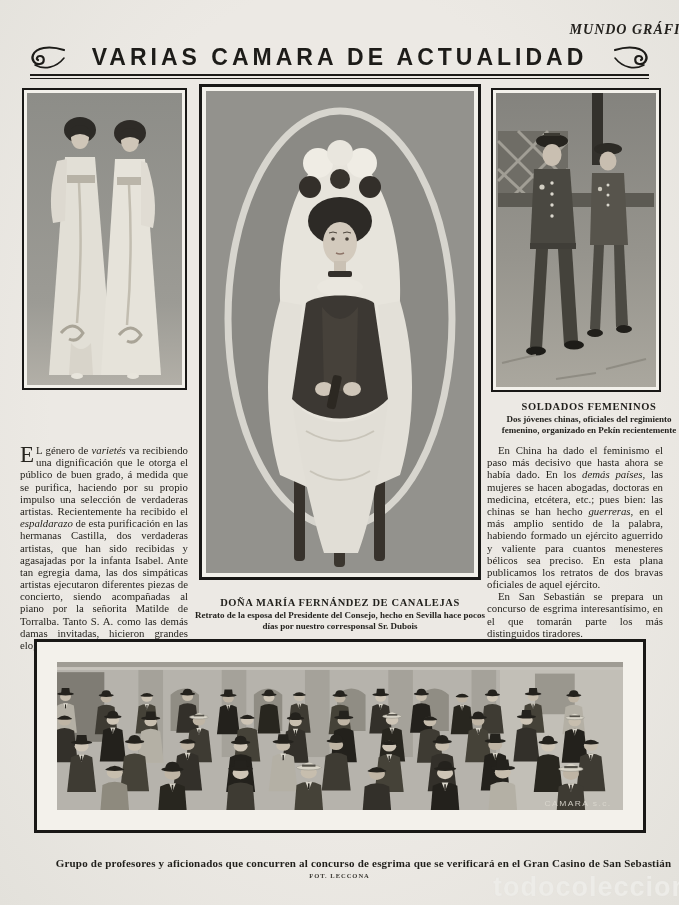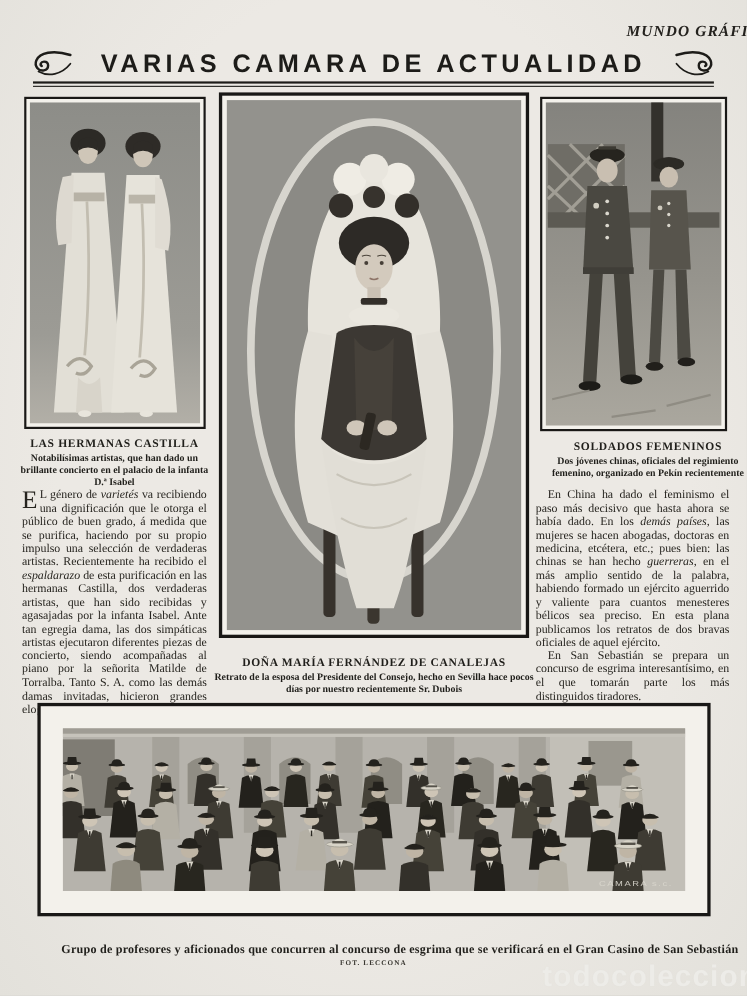--- a/index.html
+++ b/index.html
@@ -212,33 +212,29 @@
       </g>
 
       <g stroke="#8f8c83" stroke-width="2">
           <path d="M6,270 L40,262"></path>
           <path d="M110,276 L150,266"></path>
           <path d="M60,286 L100,280"></path>
         </g>
     </svg>
   </figure>
 
-  <div class="caption left-caption">
-    <div class="cap-title">LAS HERMANAS CASTILLA</div>
-    <div class="cap-text">Notabilísimas artistas, que han dado un brillante concierto en el palacio de la infanta D.ª Isabel</div>
-  </div>
 
   <div class="caption right-caption">
     <div class="cap-title">SOLDADOS FEMENINOS</div>
     <div class="cap-text">Dos jóvenes chinas, oficiales del regimiento femenino, organizado en Pekín recientemente</div>
   </div>
 
   <div class="caption center-caption">
     <div class="cap-title">DOÑA MARÍA FERNÁNDEZ DE CANALEJAS</div>
-    <div class="cap-text">Retrato de la esposa del Presidente del Consejo, hecho en Sevilla hace pocos días por nuestro recientemente Sr. Dubois</div>
+    <div class="cap-text">Retrato de la esposa del Presidente del Consejo, hecho en Sevilla hace pocos días por nuestro corresponsal Sr. Dubois</div>
   </div>
 
   <div class="article left-article">
     <p><span class="dropcap">E</span><span>L género de </span><i>varietés</i><span> va recibiendo una dignificación que le otorga el público de buen grado, á medida que se purifica, haciendo por su propio impulso una selección de verdaderas artistas. Recientemente ha recibido el </span><i>espaldarazo</i><span> de esta purificación en las hermanas Castilla, dos verdaderas artistas, que han sido recibidas y agasajadas por la infanta Isabel. Ante tan egregia dama, las dos simpáticas artistas ejecutaron diferentes piezas de concierto, siendo acompañadas al piano por la señorita Matilde de Torralba. Tanto S. A. como las demás damas invitadas, hicieron grandes elogios de las bellas artistas.</span></p>
   </div>
 
   <div class="article right-article">
     <p class="indent"><span>En China ha dado el feminismo el paso más decisivo que hasta ahora se había dado. En los </span><i>demás países</i><span>, las mujeres se hacen abogadas, doctoras en medicina, etcétera, etc.; pues bien: las chinas se han hecho </span><i>guerreras</i><span>, en el más amplio sentido de la palabra, habiendo formado un ejército aguerrido y valiente para cuantos menesteres bélicos sea preciso. En esta plana publicamos los retratos de dos bravas oficiales de aquel ejército.</span></p>
     <p class="indent">En San Sebastián se prepara un concurso de esgrima interesantísimo, en el que tomarán parte los más distinguidos tiradores.</p>
   </div>

